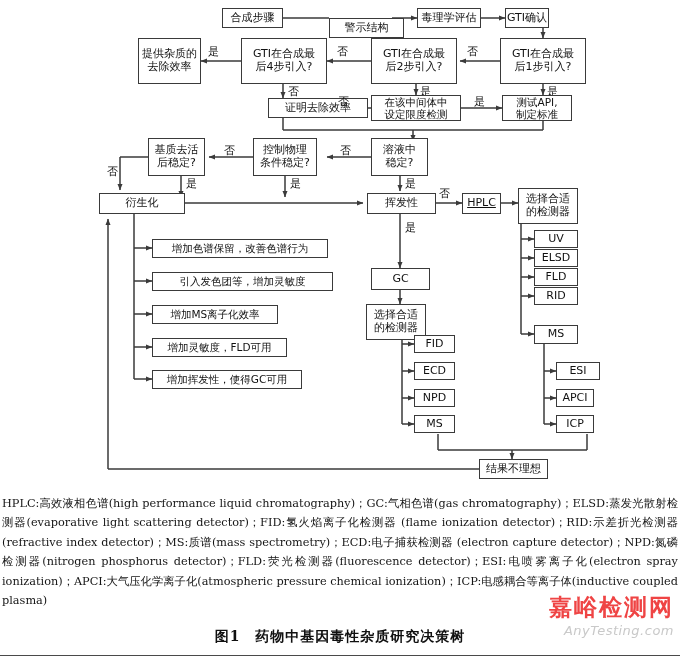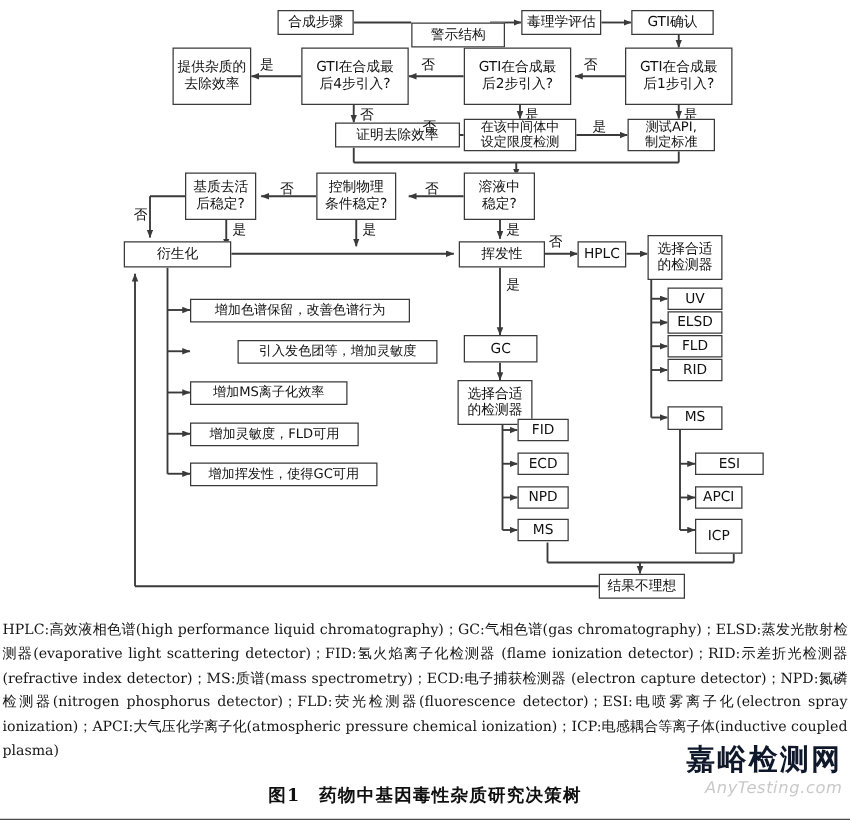--- a/index.html
+++ b/index.html
@@ -56,21 +56,21 @@
   .rule{
     position:absolute;left:0;top:655px;width:680px;height:1px;background:#4a4a4a;
   }
   .wm{
     position:absolute;right:6px;top:592px;
     text-align:right;
     color:#cfcfcf;
     font-family:"DejaVu Sans","Liberation Sans",sans-serif;
     pointer-events:none;
   }
-  .wm .wm1{font-size:23px;font-weight:bold;letter-spacing:2px;color:#0f172a;}
+  .wm .wm1{font-size:23px;font-weight:bold;letter-spacing:2px;color:#ef4444;}
   .wm .wm2{font-size:13px;font-style:italic;color:#c9c9c9;letter-spacing:.5px;}
   svg{position:absolute;left:0;top:0;overflow:visible;}
 </style>
 </head>
 <body>
 
 <div id="flow">
 
   <svg width="680" height="492">
     <defs>
@@ -161,21 +161,21 @@
       <line x1="134" y1="281" x2="152" y2="281" marker-end="url(#ah)"></line>
       <line x1="134" y1="314" x2="152" y2="314" marker-end="url(#ah)"></line>
       <line x1="134" y1="347" x2="152" y2="347" marker-end="url(#ah)"></line>
       <line x1="134" y1="379" x2="152" y2="379" marker-end="url(#ah)"></line>
     </g>
   </svg>
 
   <div class="box" style="left:222px;top:8px;width:61px;height:20px;">合成步骤</div>
   <div class="box" style="left:329px;top:18px;width:75px;height:20px;">警示结构</div>
   <div class="box" style="left:417px;top:8px;width:64px;height:20px;">毒理学评估</div>
-  <div class="box" style="left:505px;top:8px;width:66px;height:20px;">GTI确认</div>
+  <div class="box" style="left:505px;top:8px;width:44px;height:20px;">GTI确认</div>
 
   <div class="box two" style="left:138px;top:38px;width:63px;height:46px;white-space:pre-line;">提供杂质的
 去除效率</div>
   <div class="box two" style="left:241px;top:38px;width:86px;height:46px;white-space:pre-line;">GTI在合成最
 后4步引入?</div>
   <div class="box two" style="left:371px;top:38px;width:86px;height:46px;white-space:pre-line;">GTI在合成最
 后2步引入?</div>
   <div class="box two" style="left:500px;top:38px;width:86px;height:46px;white-space:pre-line;">GTI在合成最
 后1步引入?</div>
 
@@ -206,21 +206,21 @@
   <div class="lbl" style="left:224px;top:143px;">否</div>
   <div class="lbl" style="left:340px;top:143px;">否</div>
   <div class="lbl" style="left:107px;top:164px;">否</div>
 
   <div class="lbl" style="left:186px;top:176px;">是</div>
   <div class="lbl" style="left:290px;top:176px;">是</div>
   <div class="lbl" style="left:405px;top:176px;">是</div>
 
   <div class="box" style="left:99px;top:193px;width:86px;height:21px;">衍生化</div>
   <div class="box" style="left:367px;top:193px;width:69px;height:21px;">挥发性</div>
-  <div class="box" style="left:462px;top:193px;width:39px;height:21px;font-size:11px;">HPLC</div>
+  <div class="box" style="left:462px;top:193px;width:39px;height:21px;font-size:11px;text-decoration:underline;">HPLC</div>
   <div class="box two" style="left:518px;top:188px;width:60px;height:36px;white-space:pre-line;">选择合适
 的检测器</div>
 
   <div class="lbl" style="left:439px;top:186px;">否</div>
   <div class="lbl" style="left:405px;top:220px;">是</div>
 
   <div class="box" style="left:371px;top:268px;width:59px;height:22px;">GC</div>
   <div class="box two" style="left:366px;top:304px;width:60px;height:36px;white-space:pre-line;">选择合适
 的检测器</div>
 
@@ -228,26 +228,26 @@
   <div class="box" style="left:414px;top:362px;width:41px;height:18px;">ECD</div>
   <div class="box" style="left:414px;top:389px;width:41px;height:18px;">NPD</div>
   <div class="box" style="left:414px;top:415px;width:41px;height:18px;">MS</div>
 
   <div class="box" style="left:534px;top:230px;width:44px;height:18px;">UV</div>
   <div class="box" style="left:534px;top:249px;width:44px;height:18px;">ELSD</div>
   <div class="box" style="left:534px;top:268px;width:44px;height:18px;">FLD</div>
   <div class="box" style="left:534px;top:287px;width:44px;height:18px;">RID</div>
   <div class="box" style="left:534px;top:325px;width:44px;height:19px;">MS</div>
 
-  <div class="box" style="left:556px;top:362px;width:55px;height:18px;">ESI</div>
+  <div class="box" style="left:556px;top:362px;width:44px;height:18px;">ESI</div>
   <div class="box" style="left:556px;top:389px;width:38px;height:18px;">APCI</div>
-  <div class="box" style="left:556px;top:415px;width:38px;height:28px;">ICP</div>
+  <div class="box" style="left:556px;top:415px;width:38px;height:18px;">ICP</div>
 
   <div class="box" style="left:152px;top:239px;width:176px;height:19px;font-size:10.5px;">增加色谱保留，改善色谱行为</div>
-  <div class="box" style="left:152px;top:272px;width:160px;height:19px;font-size:10.5px;margin-left:38px;">引入发色团等，增加灵敏度</div>
+  <div class="box" style="left:152px;top:272px;width:181px;height:19px;font-size:10.5px;">引入发色团等，增加灵敏度</div>
   <div class="box" style="left:152px;top:305px;width:126px;height:19px;font-size:10.5px;">增加MS离子化效率</div>
   <div class="box" style="left:152px;top:338px;width:135px;height:19px;font-size:10.5px;">增加灵敏度，FLD可用</div>
   <div class="box" style="left:152px;top:370px;width:150px;height:19px;font-size:10.5px;">增加挥发性，使得GC可用</div>
 
   <div class="box" style="left:479px;top:459px;width:69px;height:20px;">结果不理想</div>
 </div>
 
 <div class="legend">HPLC:高效液相色谱(high performance liquid chromatography)；GC:气相色谱(gas chromatography)；ELSD:蒸发光散射检测器(evaporative light scattering detector)；FID:氢火焰离子化检测器 (flame ionization detector)；RID:示差折光检测器(refractive index detector)；MS:质谱(mass spectrometry)；ECD:电子捕获检测器 (electron capture detector)；NPD:氮磷检测器(nitrogen phosphorus detector)；FLD:荧光检测器(fluorescence detector)；ESI:电喷雾离子化(electron spray ionization)；APCI:大气压化学离子化(atmospheric pressure chemical ionization)；ICP:电感耦合等离子体(inductive coupled plasma)</div>
 
 <div class="wm">

